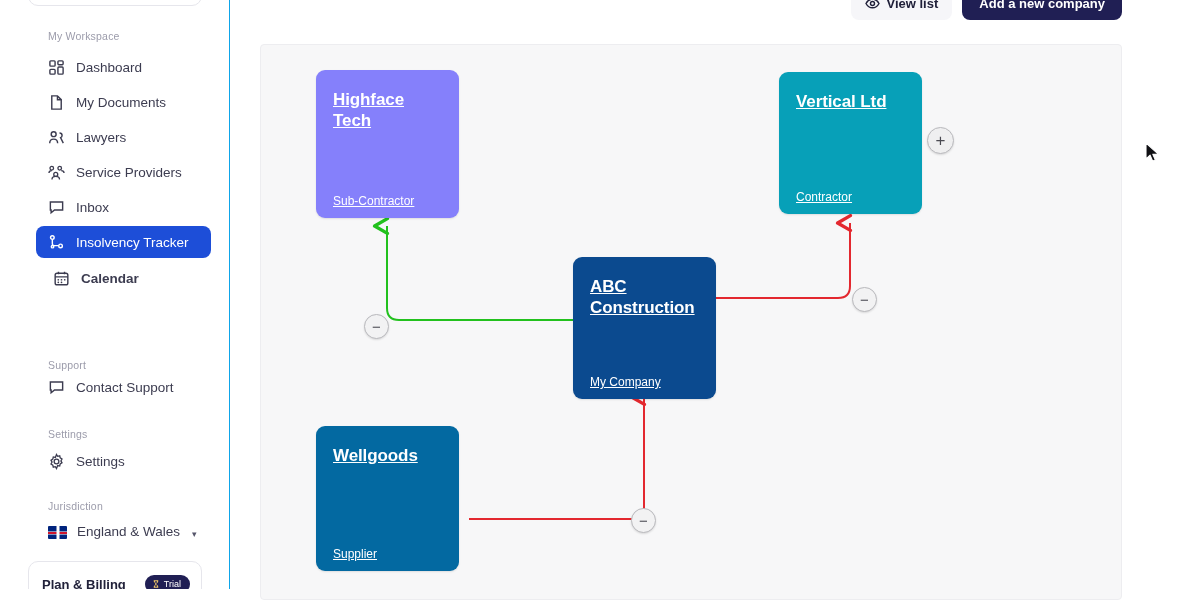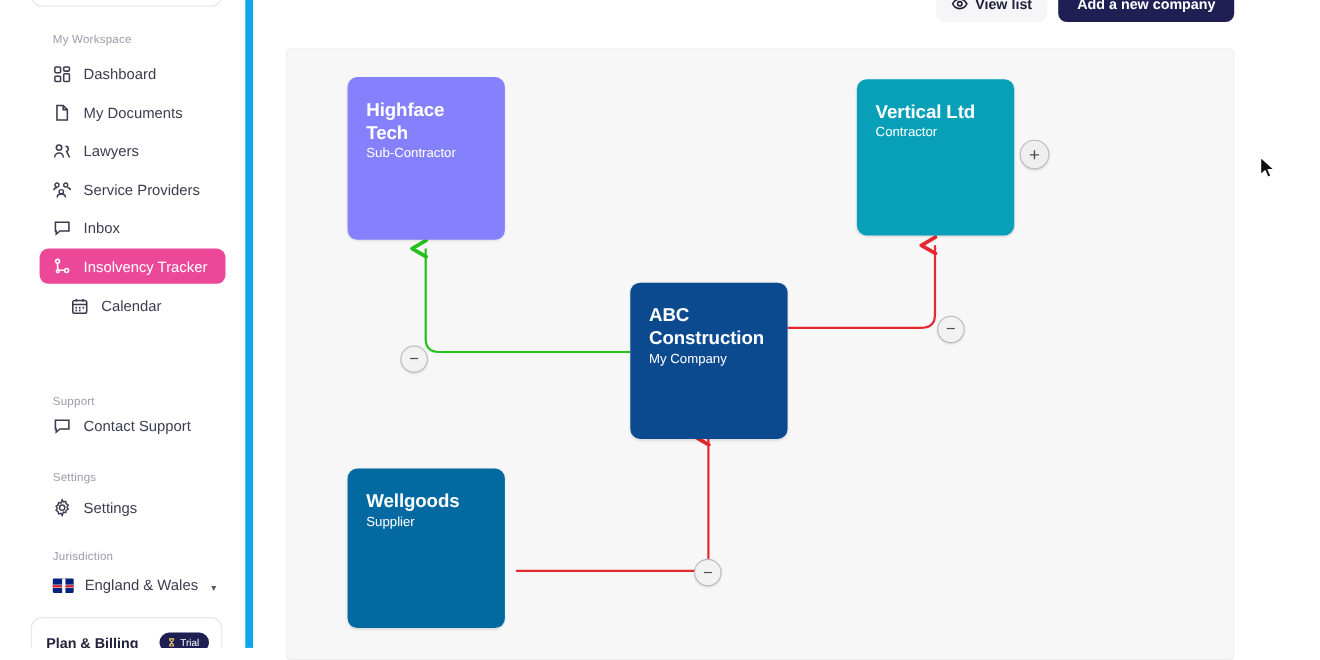--- a/index.html
+++ b/index.html
@@ -11,21 +11,21 @@
     font-family: "Liberation Sans", sans-serif;
     -webkit-font-smoothing: antialiased;
   }
 
   #app { position: relative; width: 1200px; height: 600px; display: flex; }
 
   
   #sidebar {
     width: 230px; height: 589px;
     background: #ffffff;
-    border-right: 7px solid #0ea5e9;
+    border-right: 1px solid #0ea5e9;
     position: relative;
     flex: 0 0 230px;
     overflow: hidden;
   }
 
   .top-stub {
     position: absolute;
     left: 28px; top: -24px;
     width: 174px; height: 30px;
     border: 1px solid #e6e6ec;
@@ -46,21 +46,21 @@
     align-items: center;
     gap: 11px;
     height: 32px;
     margin: 0 18px 0 36px;
     padding-left: 12px;
     border-radius: 8px;
     color: #3c3c50;
     font-size: 13.5px;
   }
   .nav-item.active {
-    background: #ec4899;
+    background: #1d4ed8;
     color: #ffffff;
   }
   .nav-icon { width: 17px; height: 17px; display: block; flex: 0 0 17px; }
   .nav-icon svg { display: block; width: 17px; height: 17px; }
 
   .jur-item {
     display: flex; align-items: flex-end; gap: 10px;
     margin-left: 48px;
     font-size: 13.5px; color: #3c3c50;
   }
@@ -134,24 +134,25 @@
     width: 862px; height: 556px;
     background: #f7f7f8;
     border: 1px solid #ededf0;
     border-radius: 4px;
     overflow: hidden;
   }
 
   .node {
     position: absolute;
     border-radius: 9px;
-    padding: 20px 17px 28px 17px;
+    padding: 20px 17px 10px 17px;
     color: #ffffff;
-    display: flex; flex-direction: column; justify-content: flex-start;
+    display: flex; flex-direction: column; justify-content: space-between;
     box-shadow: 0 1px 2px rgba(0,0,0,.10);
+    text-decoration: underline;
   }
   .node-title { font-size: 17px; font-weight: 700; line-height: 1.23; letter-spacing: -.1px; }
   .node-role  { font-size: 12px; font-weight: 400; }
 
   .edge-btn {
     position: absolute;
     width: 25px; height: 25px;
     border-radius: 50%;
     background: #f2f2f3;
     border: 1px solid #b9b9bd;
@@ -239,21 +240,21 @@
           <svg viewBox="0 0 18 18" fill="none" stroke="currentColor" stroke-width="1.5">
             <circle cx="4.6" cy="3.8" r="1.9"></circle>
             <circle cx="13.3" cy="12.6" r="1.9"></circle>
             <circle cx="4.8" cy="13.4" r="1.3"></circle>
             <path d="M4.6 5.9v4.3c0 1.2 1 2.1 2.2 2.1h4.6"></path>
           </svg>
         </span>
       <span>Insolvency Tracker</span>
     </div>
 
-    <div class="nav-item" style="position:absolute;top:262px;left:16px;right:0;">
+    <div class="nav-item" style="position:absolute;top:262px;left:5px;right:0;font-weight:bold;">
       <span class="nav-icon">
           <svg viewBox="0 0 18 18" fill="none" stroke="currentColor" stroke-width="1.5">
             <rect x="2.3" y="3.4" width="13.4" height="12.3" rx="2"></rect>
             <path d="M2.3 7.3h13.4M5.8 1.9v2.6M12.2 1.9v2.6"></path>
             <path d="M5.6 10.3h.01M9 10.3h.01M12.4 10.3h.01M5.6 13h.01M9 13h.01" stroke-width="1.8" stroke-linecap="round"></path>
           </svg>
         </span>
       <span>Calendar</span>
     </div>
 

